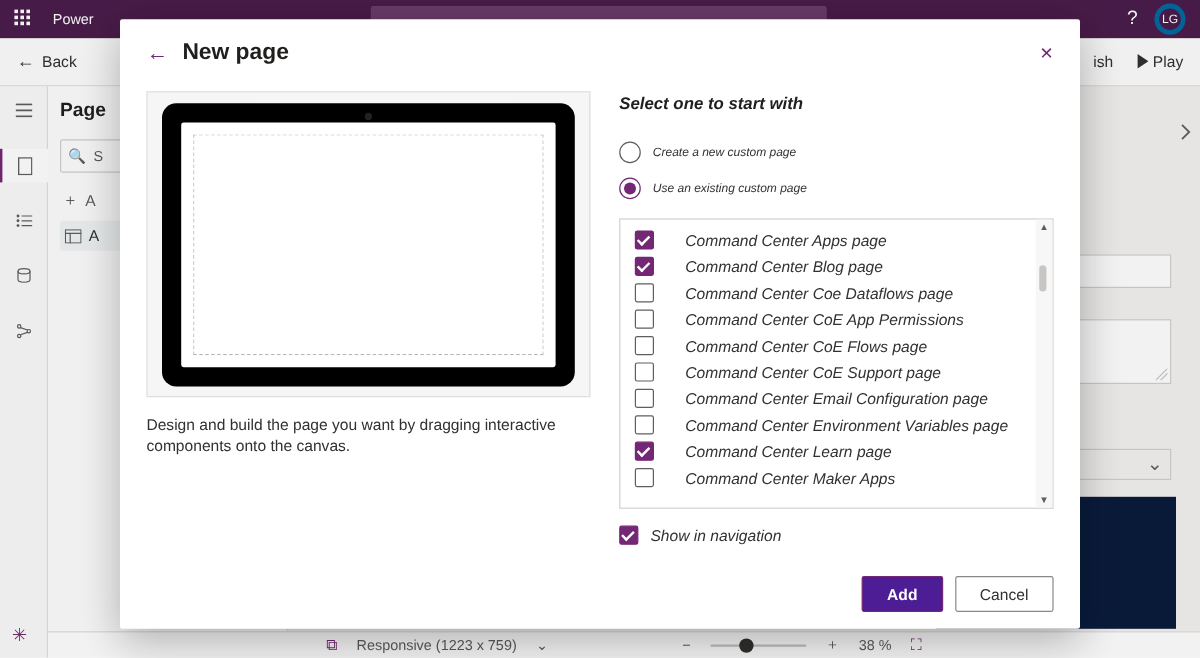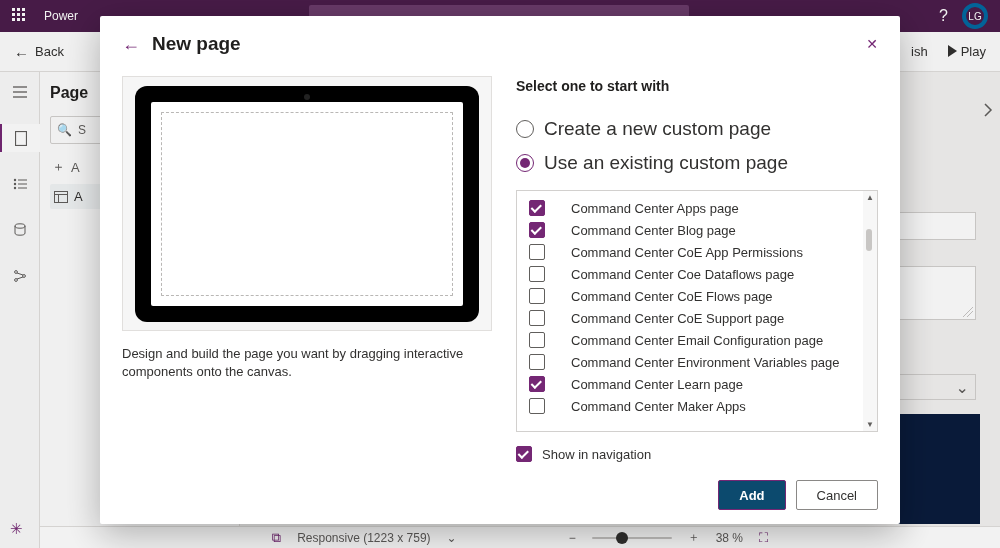--- a/index.html
+++ b/index.html
@@ -58,43 +58,43 @@
   .modal-body { flex:1; display:flex; padding: 4px 22px 0 22px; gap:24px; overflow:hidden;}
 
   .leftcol { width:370px; }
   .device { width:370px; height:255px; background:#f6f6f6; border:1px solid #e1dfdd; display:flex; align-items:center; justify-content:center;}
   .tablet-outer { width:344px; height:236px; background:#000; border-radius:12px; display:flex; align-items:center; justify-content:center; position:relative;}
   .camera { position:absolute; top:8px; left:50%; transform:translateX(-50%); width:6px; height:6px; border-radius:50%; background:#222;}
   .tablet-inner { width:312px; height:204px; background:#fff; border-radius:2px; padding:10px;}
   .canvas-dash { width:100%; height:100%; border:1.4px dashed #b9b7b5; border-radius:1px;}
   .leftcol p { font-size:13px; color:#323130; line-height:1.4; margin-top:14px;}
 
-  .rightcol { flex:1; display:flex; flex-direction:column;}
+  .rightcol { flex:1; display:flex; flex-direction:column;font-style:italic;}
   .rightcol h2 { font-size:14px; font-weight:600; color:#201f1e; margin-bottom:18px; margin-top:2px;}
-  .radio-row { display:flex; align-items:center; gap:10px; font-size:19px; color:#323130; padding:6px 0; cursor:pointer;}
+  .radio-row { display:flex; align-items:center; gap:10px; font-size:10px; color:#323130; padding:6px 0; cursor:pointer;}
   .radio { width:18px; height:18px; border:1px solid #605e5c; border-radius:50%; display:flex;align-items:center;justify-content:center;}
   .radio.sel { border-color:#742774;}
   .radio.sel::after { content:""; width:10px; height:10px; background:#742774; border-radius:50%; display:block;}
 
   .listwrap { border:1px solid #d2d0ce; margin-top:10px; height:242px; position:relative; display:flex;}
   .list { flex:1; overflow:hidden; padding:6px 0;}
   .cb-row { display:flex; align-items:center; gap:26px; padding:3px 12px; font-size:13px; color:#323130; cursor:pointer;}
   .cb { width:16px; height:16px; border:1px solid #605e5c; border-radius:2px; display:flex;align-items:center;justify-content:center; flex-shrink:0;}
   .cb.checked { background:#742774; border-color:#742774;}
   .cb.checked::after { content:""; width:8px; height:4px; border-left:2px solid #fff; border-bottom:2px solid #fff; transform:rotate(-45deg) translateY(-1px); display:block;}
   .scrollbar { width:14px; background:#f7f7f7; position:relative;}
   .scroll-up, .scroll-dn { position:absolute; left:3px; font-size:8px; color:#605e5c;}
   .scroll-up { top:2px;} .scroll-dn { bottom:2px;}
   .scroll-thumb { position:absolute; left:3px; top:38px; width:6px; height:22px; background:#c8c6c4; border-radius:3px;}
 
   .show-nav { display:flex; align-items:center; gap:10px; font-size:13px; color:#323130; margin-top:14px;}
 
   .modal-foot { height:58px; display:flex; align-items:center; justify-content:flex-end; gap:10px; padding:0 22px;}
   .btn { height:30px; padding:0 20px; font-size:13px; border-radius:2px; cursor:pointer; display:flex;align-items:center;}
-  .btn.primary { background:#0c4a6e; color:#fff; border:1px solid #742774; font-weight:600;}
+  .btn.primary { background:#4c1d95; color:#fff; border:1px solid #742774; font-weight:600;}
   .btn.secondary { background:#fff; color:#323130; border:1px solid #8a8886;}
 
   svg { display:block; }
 </style>
 </head>
 <body>
 
 <div class="topbar">
   <div class="waffle">
       <span></span>
@@ -256,25 +256,25 @@
             <div class="cb-row">
               <span class="cb checked"></span>
               <span>Command Center Apps page</span>
             </div>
             <div class="cb-row">
               <span class="cb checked"></span>
               <span>Command Center Blog page</span>
             </div>
             <div class="cb-row">
               <span class="cb"></span>
+              <span>Command Center Coe Dataflows page</span>
+            </div>
+            <div class="cb-row">
+              <span class="cb"></span>
               <span>Command Center CoE App Permissions</span>
-            </div>
-            <div class="cb-row">
-              <span class="cb"></span>
-              <span>Command Center Coe Dataflows page</span>
             </div>
             <div class="cb-row">
               <span class="cb"></span>
               <span>Command Center CoE Flows page</span>
             </div>
             <div class="cb-row">
               <span class="cb"></span>
               <span>Command Center CoE Support page</span>
             </div>
             <div class="cb-row">

